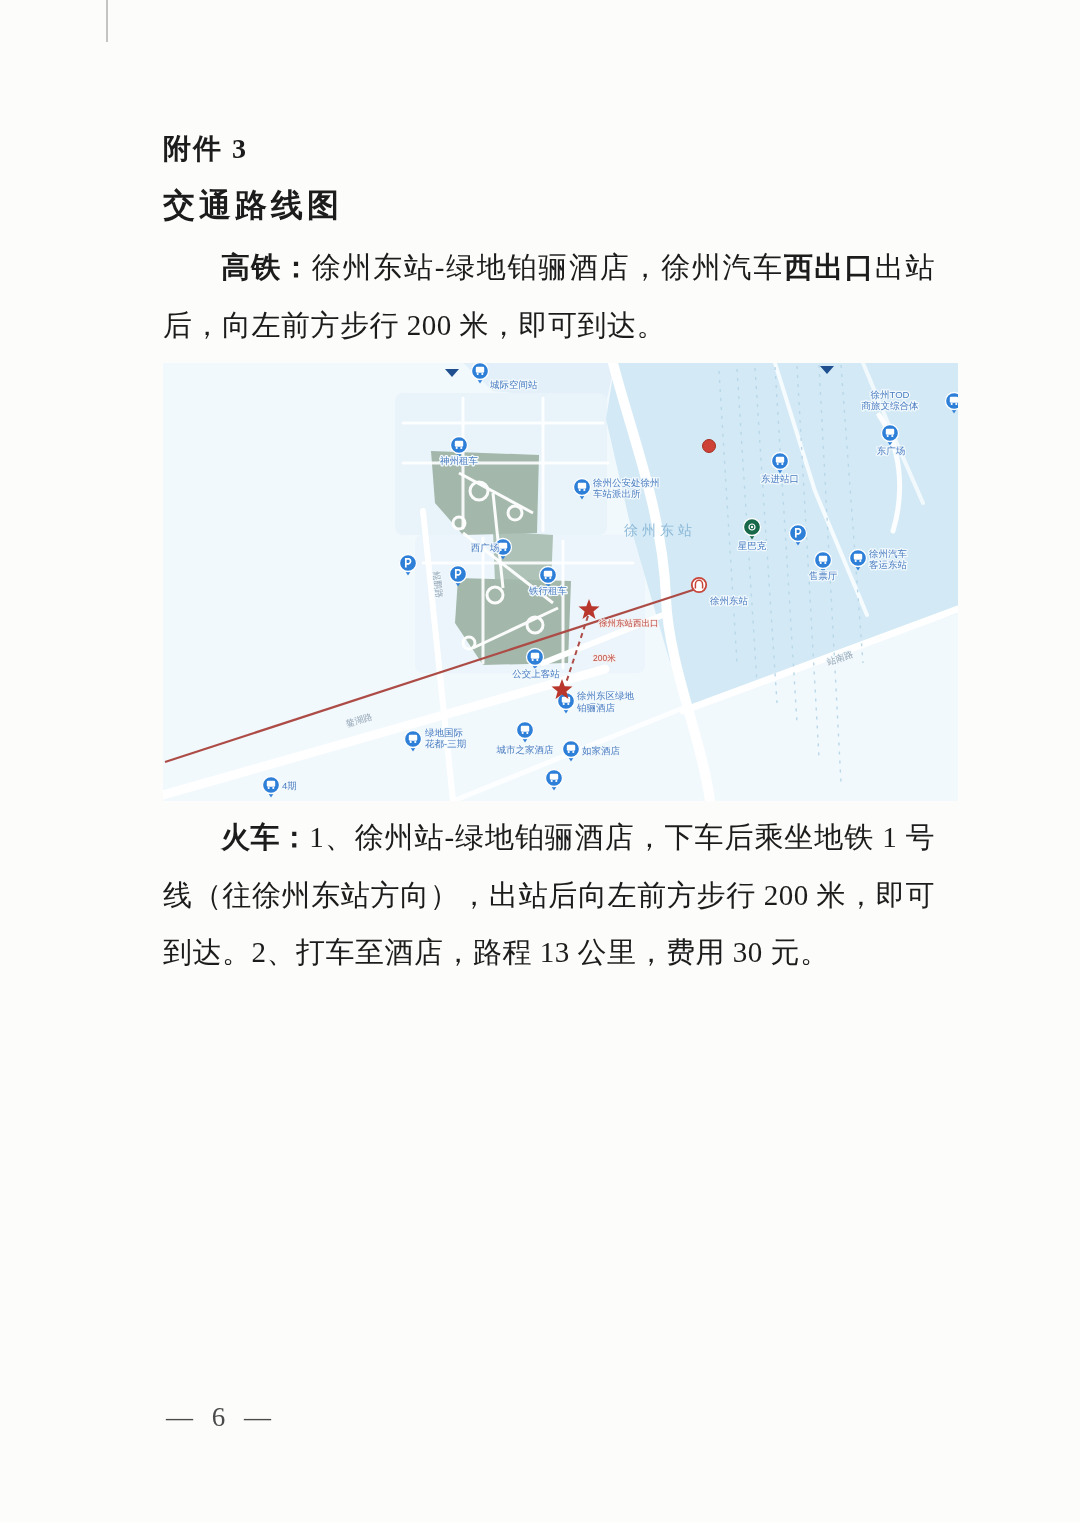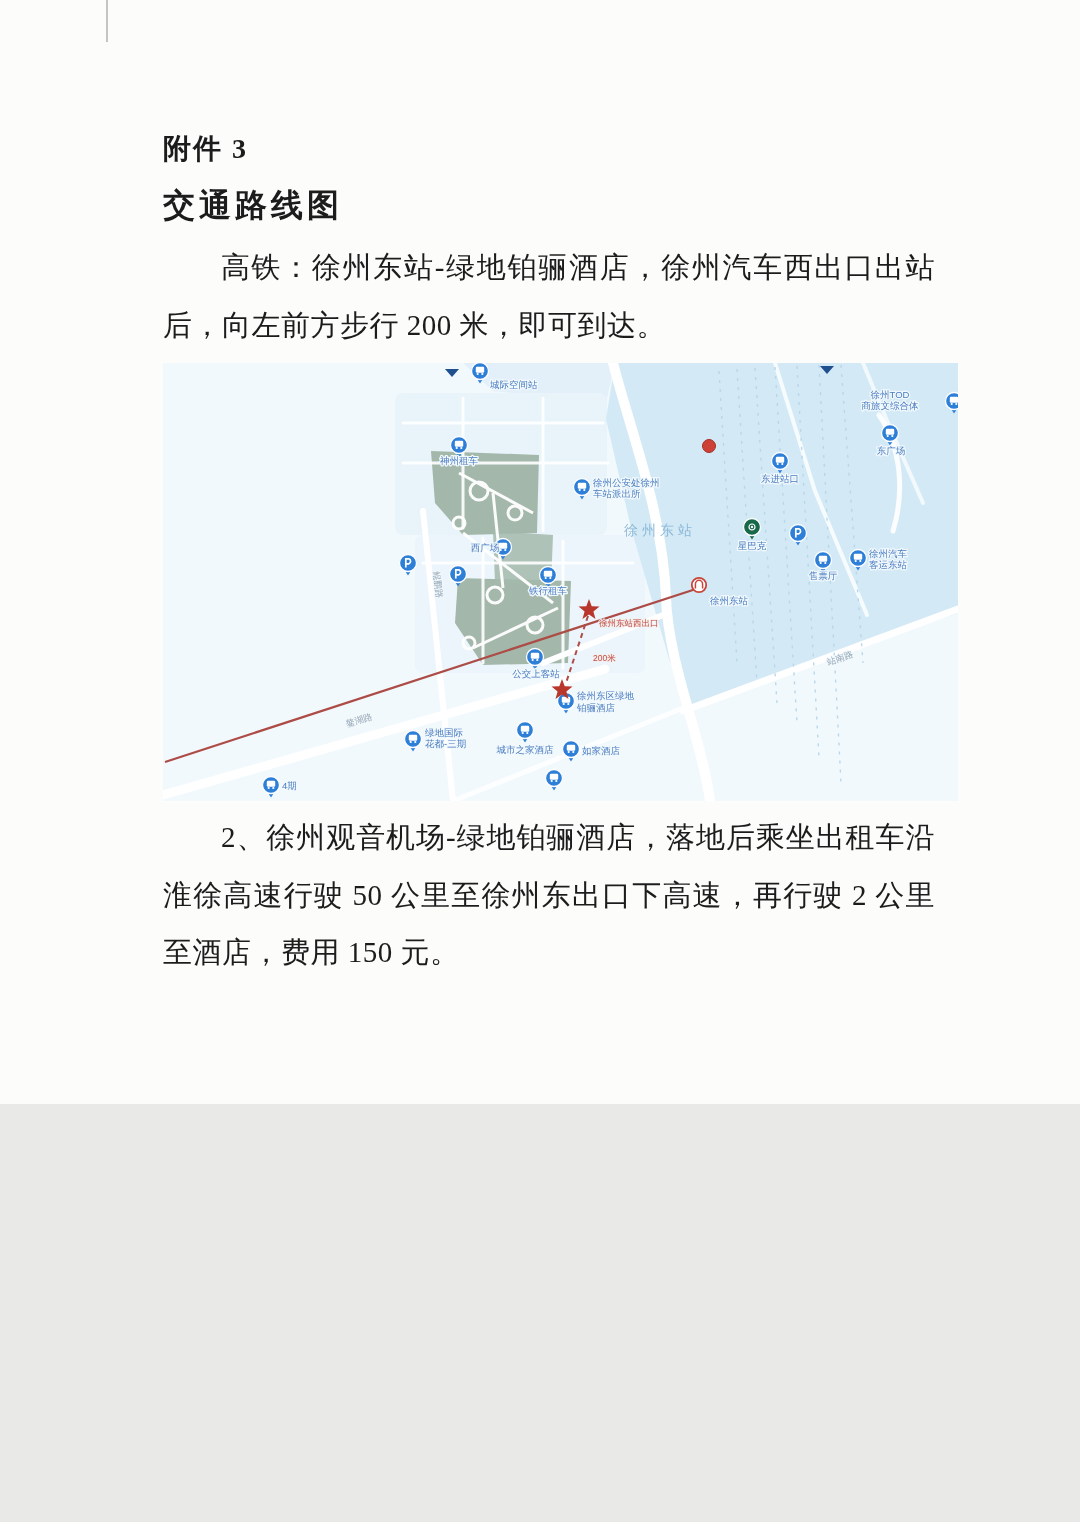--- a/index.html
+++ b/index.html
@@ -1,18 +1,18 @@
 <!DOCTYPE html>
 <html><head>
 <meta charset="utf-8">
 <style>
   html,body{margin:0;padding:0;background:#e9e9e7;}
   .page{
     position:relative;
-    width:1080px;height:1104px;
+    width:1080px;height:1522px;
     margin:0 auto;
     background:#fcfcfa;
     overflow:hidden;
     font-family:"Liberation Serif","DejaVu Serif",serif;
     color:#1c1c1c;
   }
   .edge-artifact{position:absolute;left:106px;top:0;width:2px;height:42px;background:#c4c4c2;}
   .content{position:absolute;left:163px;top:130px;width:795px;}
   .attachment{font-size:28px;font-weight:600;letter-spacing:2px;}
   .doc-title{
@@ -20,21 +20,21 @@
     font-family:"Liberation Sans","DejaVu Sans",sans-serif;
     font-size:32px;font-weight:700;letter-spacing:4px;
   }
   .body-para{
     width:772px;margin:0;padding:0;
     font-size:29px;line-height:57.5px;
     text-align:justify;text-indent:58px;
     letter-spacing:0.5px;
   }
   .para-1{margin-top:11px;}
-  .seg-bold{font-weight:400;font-family:"Liberation Sans","DejaVu Sans",sans-serif;letter-spacing:0;}
+  .seg-bold{font-weight:700;font-family:"Liberation Sans","DejaVu Sans",sans-serif;letter-spacing:0;}
   .map-wrap{width:795px;height:438px;margin:9px 0 8px 0;position:relative;text-decoration:underline;}
   .map-wrap svg{display:block;}
   .m-poi{font:9.5px "Liberation Sans","DejaVu Sans",sans-serif;fill:#4a7cc0;paint-order:stroke;stroke:#f2f9fd;stroke-width:2.6px;stroke-linejoin:round;}
   .m-road{font:9px "Liberation Sans","DejaVu Sans",sans-serif;fill:#93a5b4;paint-order:stroke;stroke:#f2f9fd;stroke-width:2.2px;stroke-linejoin:round;}
   .m-area{font:14px "Liberation Sans","DejaVu Sans",sans-serif;fill:#8cb8d8;letter-spacing:4px;}
   .m-red{font:8.5px "Liberation Sans","DejaVu Sans",sans-serif;fill:#c05048;paint-order:stroke;stroke:#f5ebe9;stroke-width:1.6px;stroke-linejoin:round;}
   .page-num{
     position:absolute;left:166px;top:1402px;
     font-size:27px;color:#4a4a4a;letter-spacing:6px;
   }
@@ -251,17 +251,17 @@
           <text class="m-road" x="197" y="360" text-anchor="middle" transform="rotate(-17 197 360)">鳌湖路</text>
           <text class="m-poi" x="262" y="373">绿地国际</text>
           <text class="m-poi" x="262" y="384">花都-三期</text>
           <text class="m-poi" x="362" y="390" text-anchor="middle">城市之家酒店</text>
           <text class="m-poi" x="419" y="391">如家酒店</text>
           <text class="m-poi" x="119" y="426">4期</text>
         </g>
       </svg>
     </div>
 
-    <p class="body-para"><span>2、徐州观音机场-绿地铂骊酒店，落地后乘坐出租车沿淮徐高速行驶 50 公里至徐州东出口下高速，再行驶 2 公里至酒店，费用 150 元。</span></p>
+    <p class="body-para"><span class="seg-bold">火车：</span><span>1、徐州站-绿地铂骊酒店，下车后乘坐地铁 1 号线（往徐州东站方向），出站后向左前方步行 200 米，即可到达。2、打车至酒店，路程 13 公里，费用 30 元。</span></p>
   </div>
 
   <div class="page-num">— 6 —</div>
 </div>
 
 </body></html>

